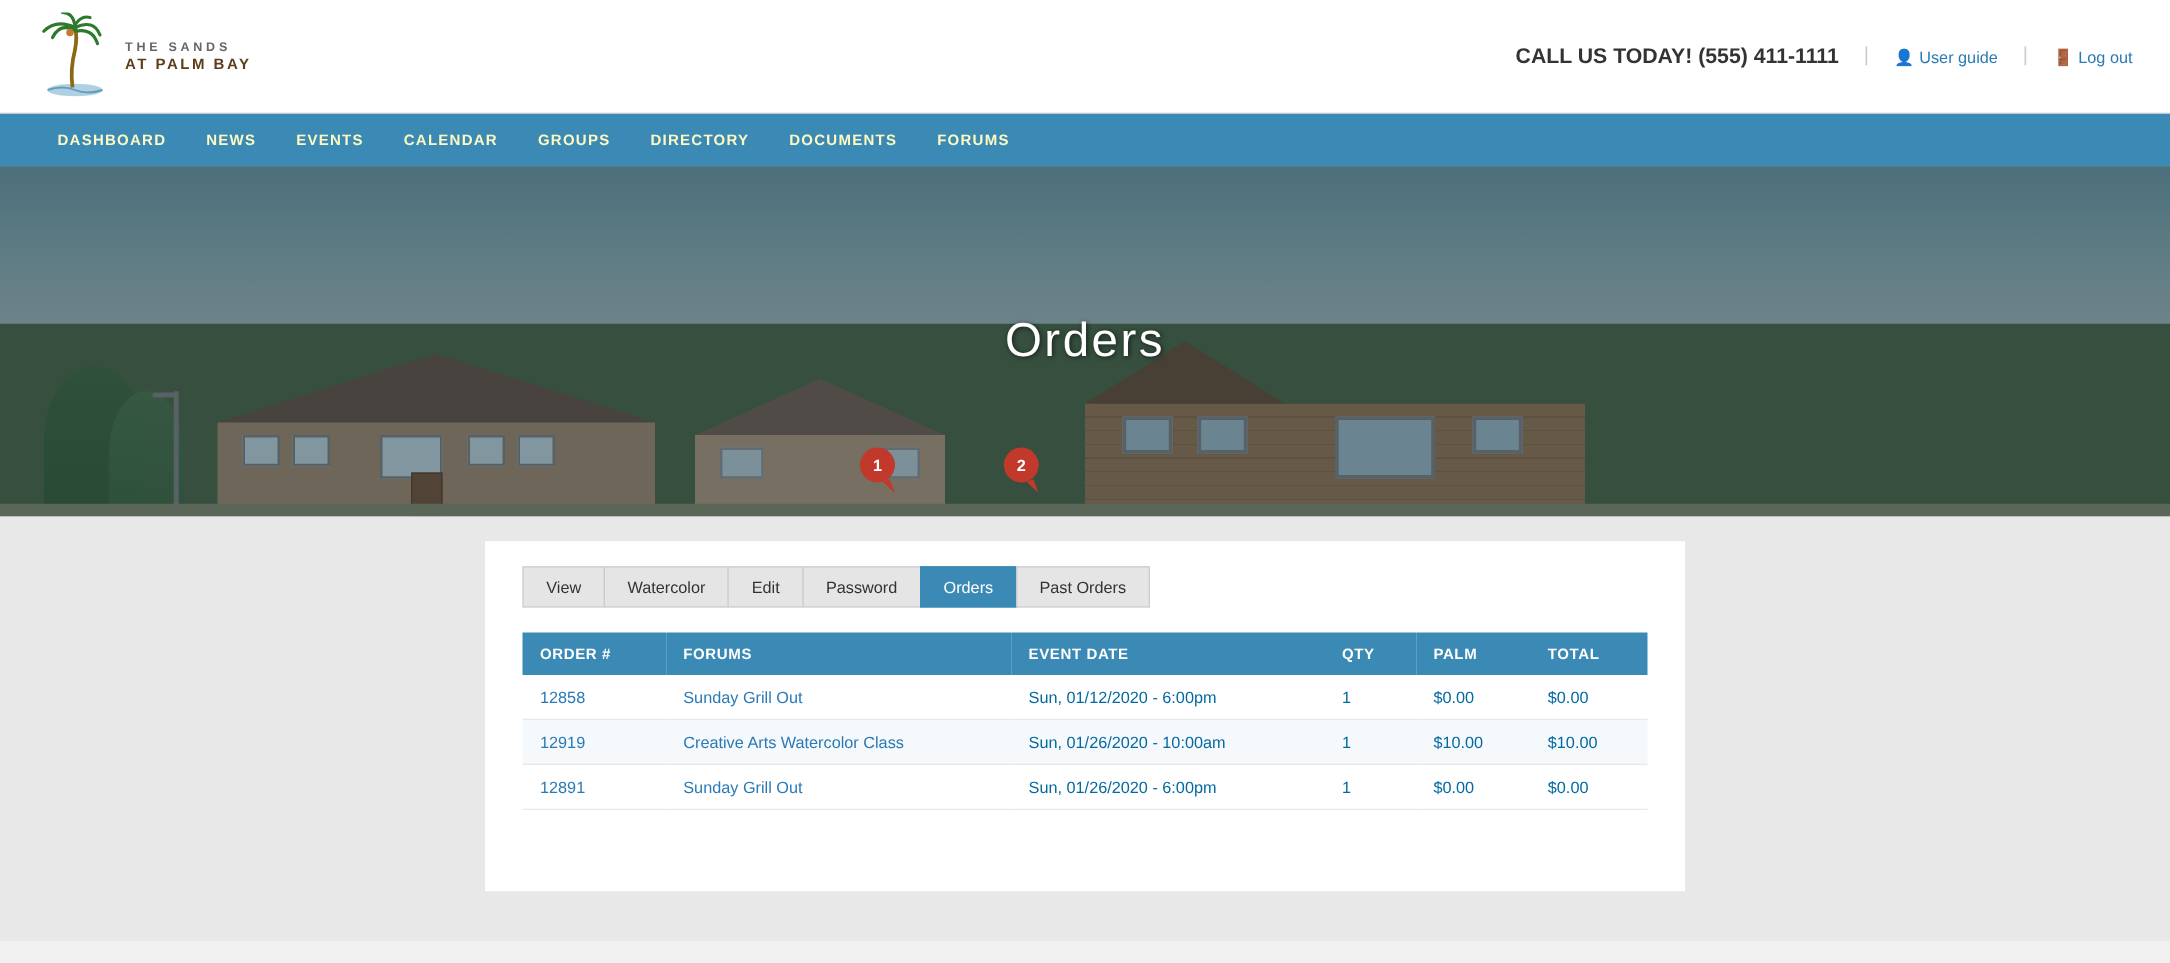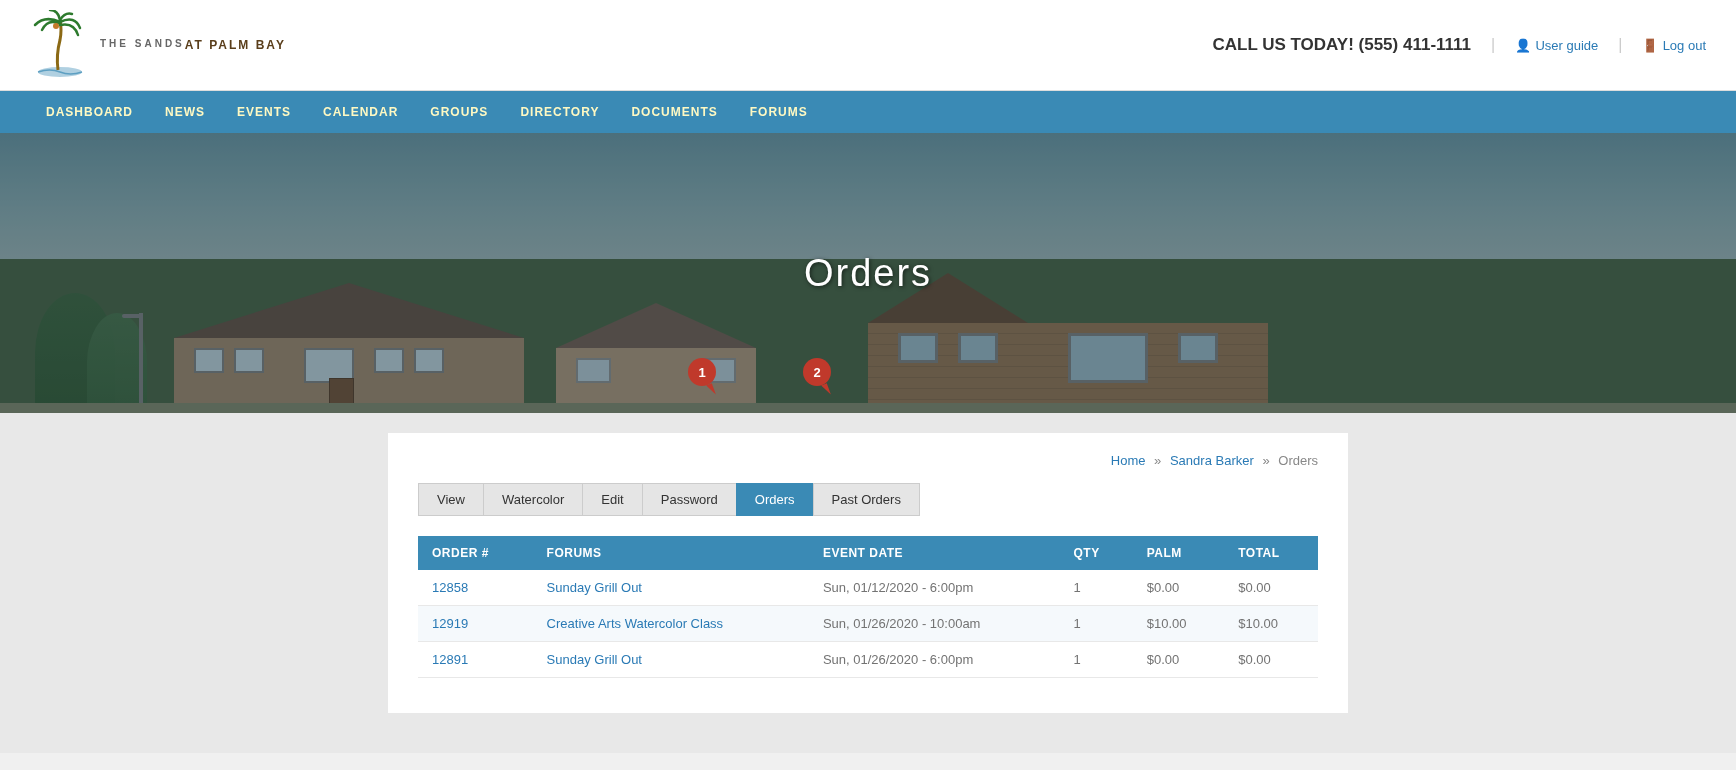--- a/index.html
+++ b/index.html
@@ -18,21 +18,21 @@
       display: flex;
       align-items: center;
       gap: 10px;
     }
     .logo-icon {
       width: 60px;
       height: 70px;
     }
     .logo-text {
       display: flex;
-      flex-direction: row;
+      flex-direction: column;
     }
     .logo-text .the { font-size: 11px; color: #555; letter-spacing: 2px; }
     .logo-text .at-palm-bay { font-size: 13px; color: #5a3e1b; letter-spacing: 1px; }
 
     .header-right {
       display: flex;
       align-items: center;
       gap: 20px;
     }
     .call-us {
@@ -161,21 +161,21 @@
       border-bottom: 1px solid #e8e8e8;
     }
     .orders-table tbody tr:nth-child(even) {
       background: #f5f9fc;
     }
     .orders-table tbody tr:nth-child(odd) {
       background: #fff;
     }
     .orders-table tbody td {
       padding: 10px 14px;
-      color: #737373;
+      color: #0369a1;
     }
     .orders-table tbody td.link {
       color: #2a7ab5;
       cursor: pointer;
     }
   </style>
 </head>
 <body>
 
 <header class="header">
@@ -298,27 +298,20 @@
       </div>
 
       <div style="position:absolute;left:115px;top:0;">
         <div style="background:#c0392b;color:#fff;border-radius:50%;width:28px;height:28px;display:flex;align-items:center;justify-content:center;font-size:13px;font-weight:bold;position:relative;">
           <span>2</span>
           <div style="position:absolute;bottom:-10px;right:2px;width:0;height:0;border-left:6px solid transparent;border-right:0 solid transparent;border-top:12px solid #c0392b;transform:rotate(-20deg);"></div>
         </div>
       </div>
     </div>
 
-    <div class="breadcrumb">
-      <a>Home</a>
-      <span class="sep">»</span>
-      <a>Sandra Barker</a>
-      <span class="sep">»</span>
-      <span>Orders</span>
-    </div>
 
     <div class="tabs">
       <button class="tab">View</button>
       <button class="tab">Watercolor</button>
       <button class="tab">Edit</button>
       <button class="tab">Password</button>
       <button class="tab active">Orders</button>
       <button class="tab">Past Orders</button>
     </div>
 

